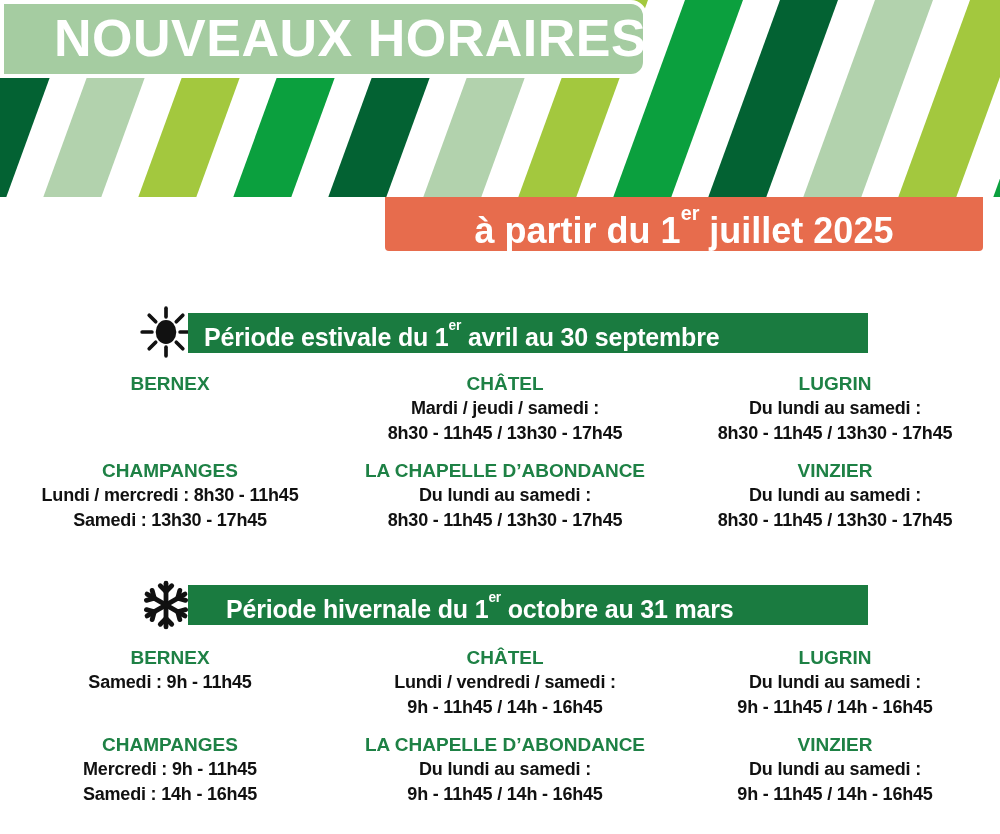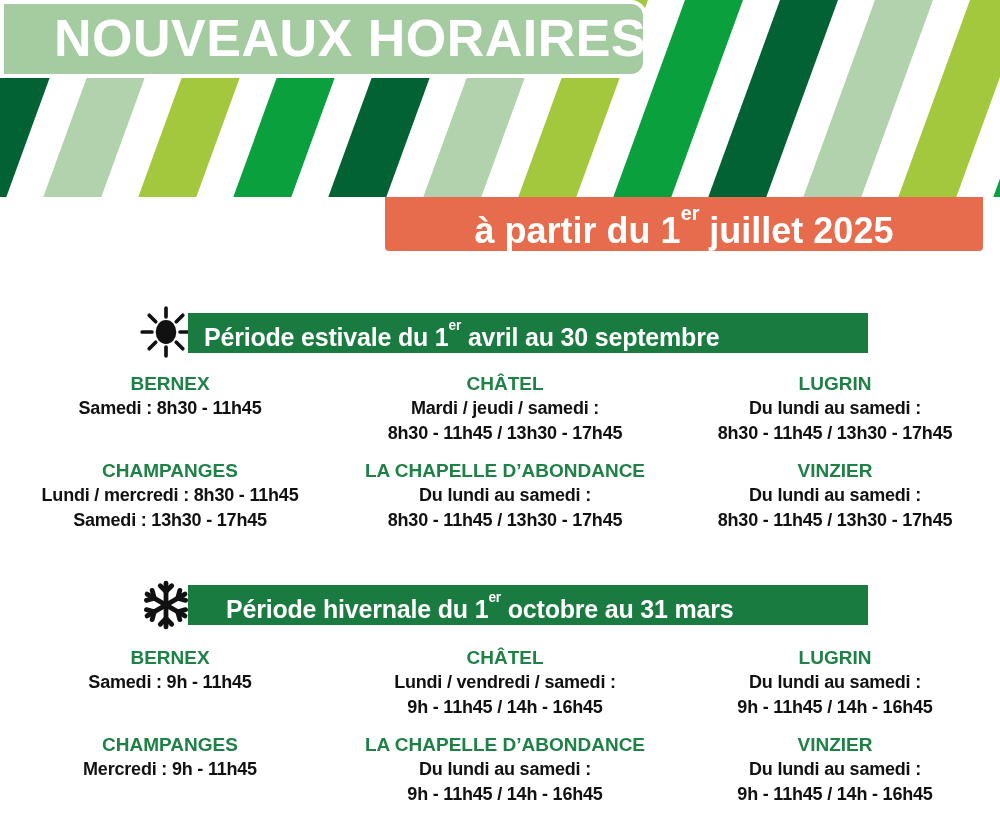--- a/index.html
+++ b/index.html
@@ -91,21 +91,20 @@
       <ellipse cx="24" cy="24" rx="9.5" ry="11" fill="#111111"></ellipse>
     </svg>
   </div>
   <div class="section-bar" style="top:313px;">
     <span>Période estivale du 1</span><sup class="er">er</sup><span> avril au 30 septembre</span>
   </div>
 
   <div class="grid" style="top:372px;">
     <div class="cell">
       <div class="loc-name">BERNEX</div>
-      <div class="loc-line">Samedi : 8h30 - 11h45</div>
     </div>
     <div class="cell">
       <div class="loc-name">CHÂTEL</div>
       <div class="loc-line">Mardi / jeudi / samedi :</div>
       <div class="loc-line">8h30 - 11h45 / 13h30 - 17h45</div>
     </div>
     <div class="cell">
       <div class="loc-name">LUGRIN</div>
       <div class="loc-line">Du lundi au samedi :</div>
       <div class="loc-line">8h30 - 11h45 / 13h30 - 17h45</div>
@@ -163,20 +162,21 @@
       <div class="loc-name">LUGRIN</div>
       <div class="loc-line">Du lundi au samedi :</div>
       <div class="loc-line">9h - 11h45 / 14h - 16h45</div>
     </div>
   </div>
 
   <div class="grid" style="top:733px;">
     <div class="cell">
       <div class="loc-name">CHAMPANGES</div>
       <div class="loc-line">Mercredi : 9h - 11h45</div>
+      <div class="loc-line">Samedi : 14h - 16h45</div>
     </div>
     <div class="cell">
       <div class="loc-name">LA CHAPELLE D’ABONDANCE</div>
       <div class="loc-line">Du lundi au samedi :</div>
       <div class="loc-line">9h - 11h45 / 14h - 16h45</div>
     </div>
     <div class="cell">
       <div class="loc-name">VINZIER</div>
       <div class="loc-line">Du lundi au samedi :</div>
       <div class="loc-line">9h - 11h45 / 14h - 16h45</div>

